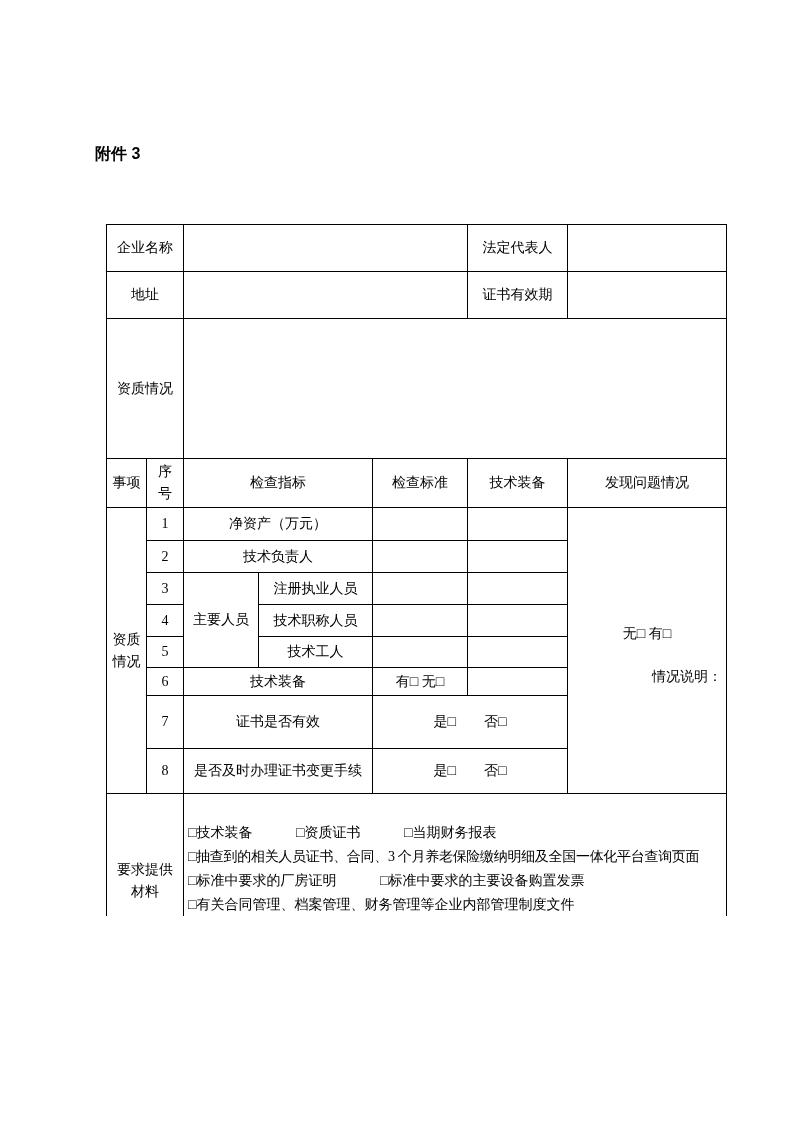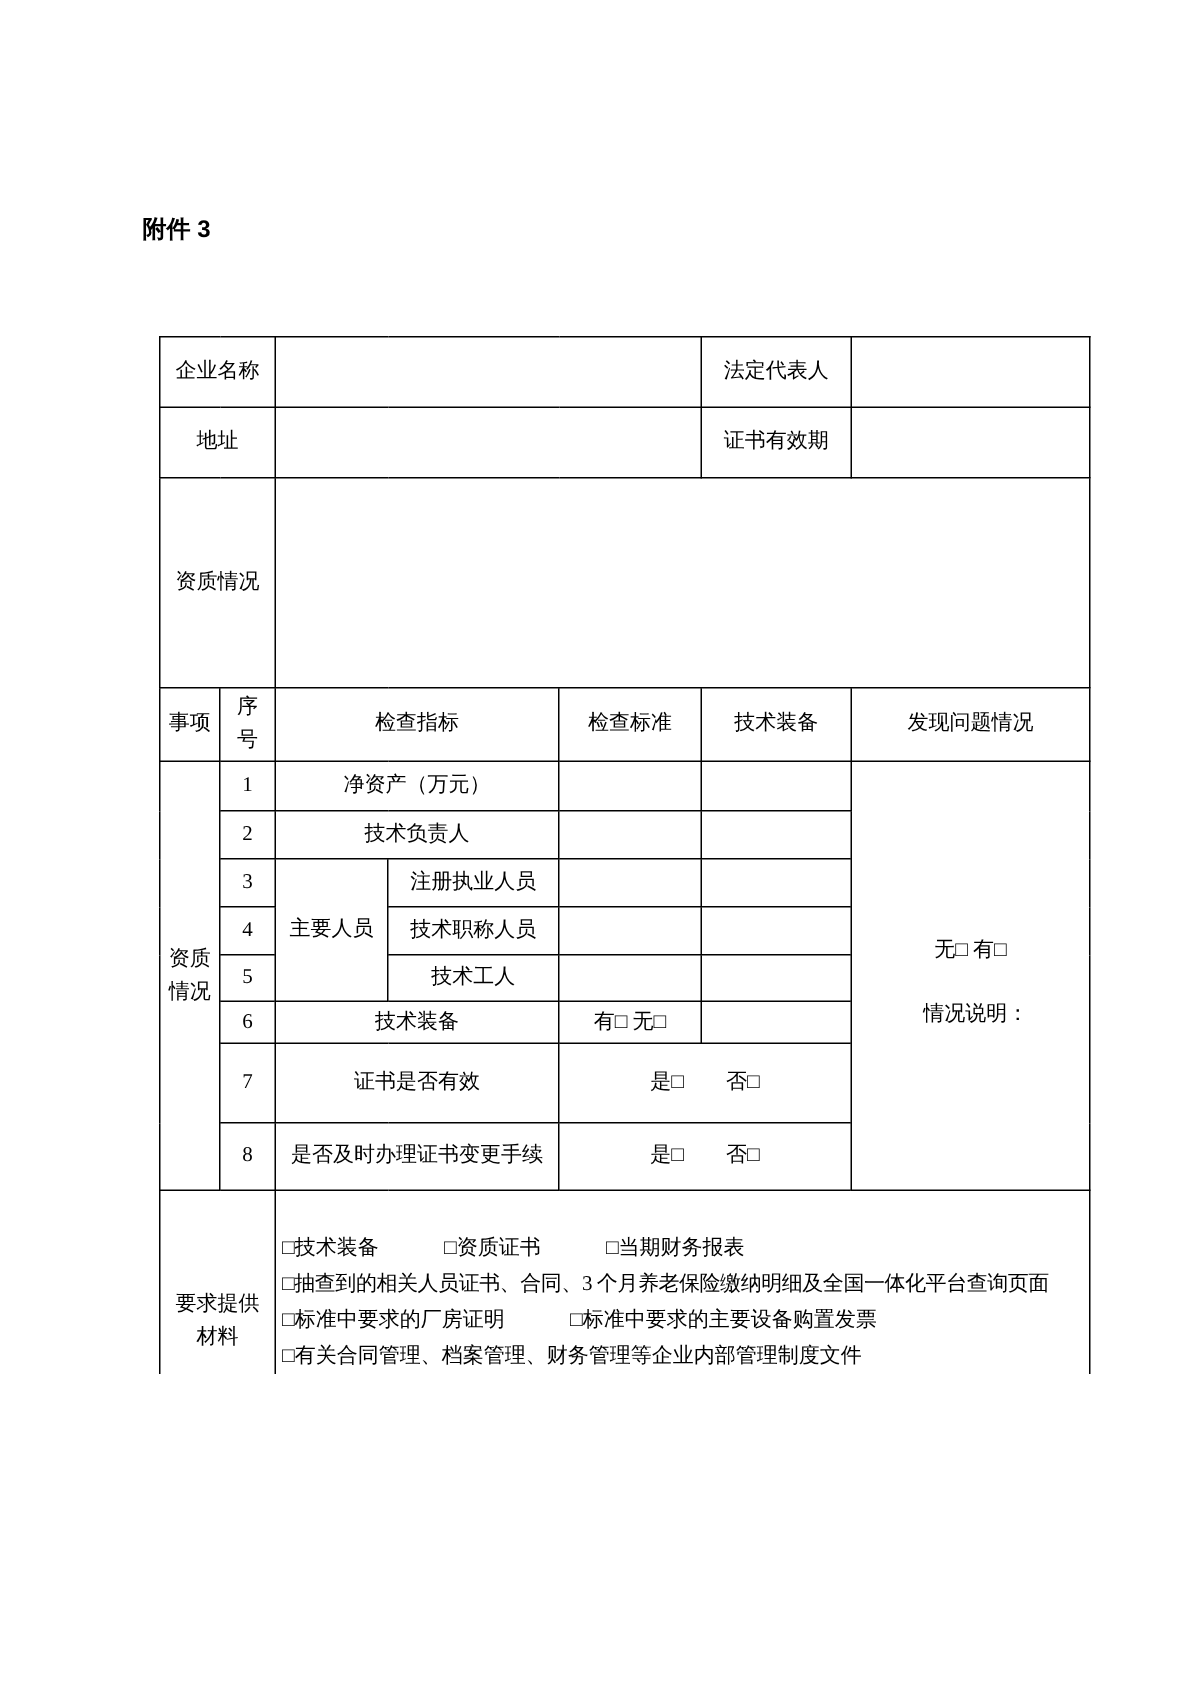--- a/index.html
+++ b/index.html
@@ -34,21 +34,21 @@
     line-height:22px;
     padding:0 4px;
     vertical-align:middle;
     word-break:break-all;
   }
   td.c { text-align:center; }
   td.l { text-align:center; padding-left:7px; }
   .narrow-wrap { display:inline-block; width:1.1em; }
   td.problems-cell { vertical-align:top; padding:0;font-family:Liberation Serif, serif; }
   .problems-options { text-align:center; padding-top:9px; }
-  .problems-note { text-align:center; padding-left:7px; margin-top:21px; }
+  .problems-note { text-align:right; padding-left:7px; margin-top:21px; }
   td.materials-cell { vertical-align:middle; padding-left:7px; }
   .mat-line { white-space:nowrap; line-height:24px; }
   .mat-line .gap { margin-left:40px; }
   .tight { letter-spacing:-0.3px; }
   .blank-line {
     display:inline-block; width:72px; height:14px;
     border-bottom:1px solid #000;
   }
 </style>
 </head>

